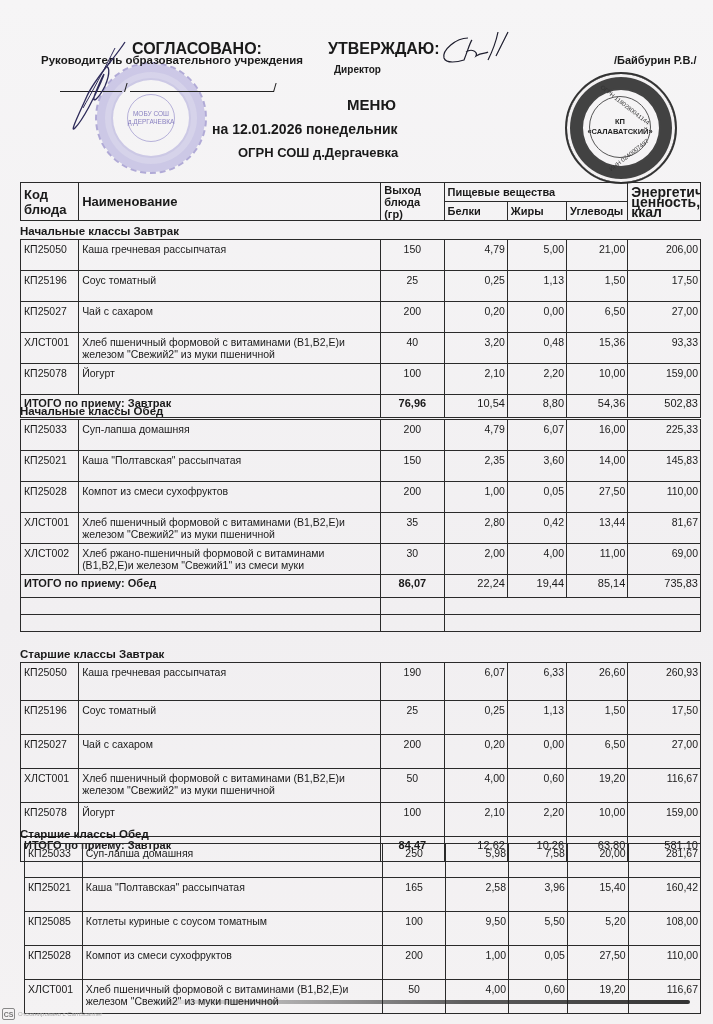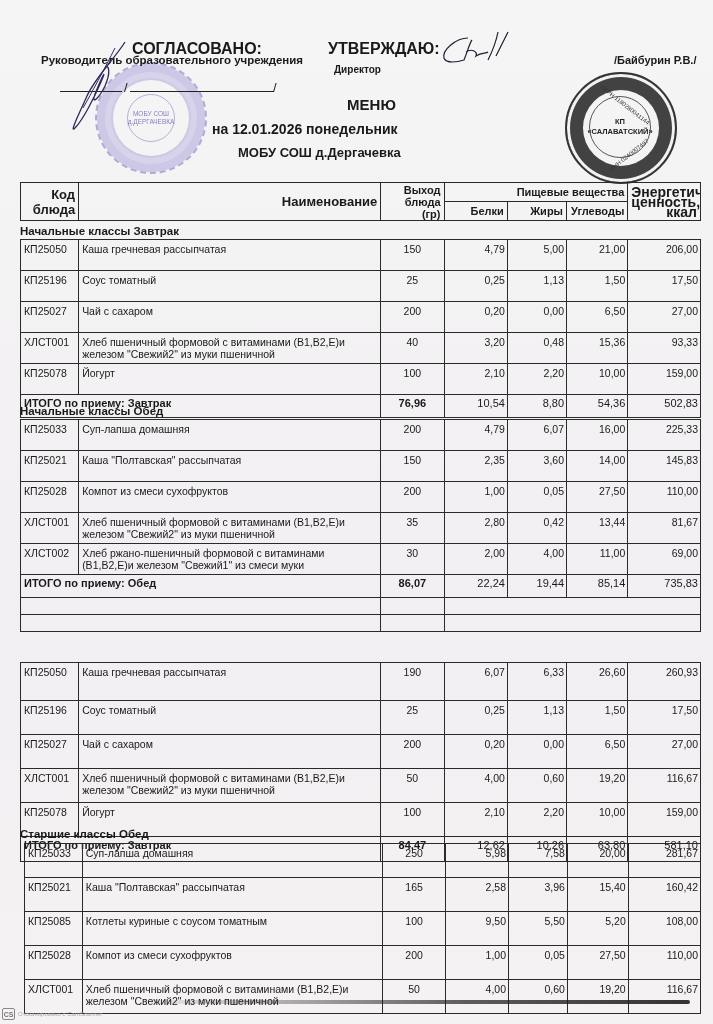--- a/index.html
+++ b/index.html
@@ -27,21 +27,21 @@
   .stamp-black .inner { position: absolute; left: 22px; top: 22px; width: 60px; height: 60px; border-radius: 50%;
     border: 1px solid #555; display:flex; align-items:center; justify-content:center; flex-direction: column; font-weight:bold; font-size: 7.5px; color:#222; line-height: 10px; }
   .stamp-black .ogrn { position:absolute; left: 36px; top: 10px; font-size: 6px; transform: rotate(38deg); transform-origin: left top; color:#333; white-space:nowrap; }
   .stamp-black .inn { position:absolute; left: 38px; top: 78px; font-size: 6px; transform: rotate(-38deg); color:#333; white-space:nowrap; }
 
   svg.sig { position: absolute; overflow: visible; }
 
   
   .tbl { position: absolute; left: 20px; width: 681px; border-collapse: collapse; table-layout: fixed; }
   .tbl td, .tbl th { border: 1px solid #2a2a2a; padding: 0 3px; font-size: 10.5px; vertical-align: top; overflow: hidden; }
-  .tbl th { font-weight: bold; text-align: right; vertical-align: middle; }
+  .tbl th { font-weight: bold; text-align: left; vertical-align: middle; }
   .c-code { width: 56px; } .c-name { width: 291px; } .c-yield { width: 61px; }
   .c-b { width: 61px; } .c-z { width: 57px; } .c-u { width: 59px; } .c-e { width: 70px; }
   .num { text-align: right; padding-right: 2px !important; }
   .ctr { text-align: center; }
   .section { position: absolute; left: 20px; width: 681px; text-align: left; font-weight: bold; font-size: 11.5px; }
   .row td { height: 27px; padding-top: 3px; line-height: 12px; }
   .total td { font-weight: bold; font-size: 11px; height: 20px; padding-top: 2px; }
   .total td.num { font-weight: normal; }
   .total td.yb { font-weight: bold; text-align: center; }
   .blank td { height: 16px; }
@@ -90,21 +90,21 @@
     <span class="ogrn">ОГРН 1180280041144</span>
     <div class="inner">
       <span>КП</span>
       <span>«САЛАВАТСКИЙ»</span>
     </div>
     <span class="inn">ИНН 0240007497</span>
   </div>
 
   <div class="h-title" style="left:0; width:713px; top:96px; padding-left:30px; box-sizing:border-box;">МЕНЮ</div>
   <div class="h-title" style="left:212px; top:121px; font-size:14px;">на 12.01.2026  понедельник</div>
-  <div class="h-title" style="left:238px; top:145px; font-size:13px;">МОБУ СОШ д.Дергачевка</div>
+  <div class="h-title" style="left:238px; top:145px; font-size:13px;">ОГРН СОШ д.Дергачевка</div>
 
   <table class="tbl hdr" style="top:182px;">
     <colgroup>
         <col class="c-code">
         <col class="c-name">
         <col class="c-yield">
         <col class="c-b">
         <col class="c-z">
         <col class="c-u">
         <col class="c-e">
@@ -264,20 +264,21 @@
       <td colspan="4"></td>
     </tr>
     <tr class="blank">
       <td colspan="2"></td>
       <td></td>
       <td colspan="4"></td>
     </tr>
   </tbody>
     </table>
 
+  <div class="section" style="top:648px;">Старшие классы Завтрак</div>
   <table class="tbl" style="top:662px;">
     <colgroup>
         <col class="c-code">
         <col class="c-name">
         <col class="c-yield">
         <col class="c-b">
         <col class="c-z">
         <col class="c-u">
         <col class="c-e">
       </colgroup>

